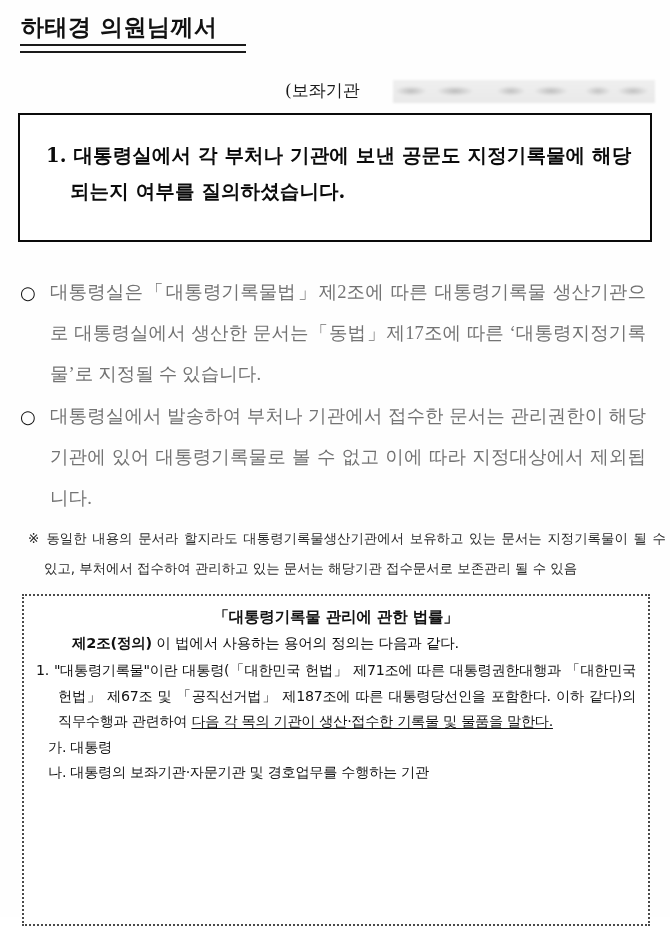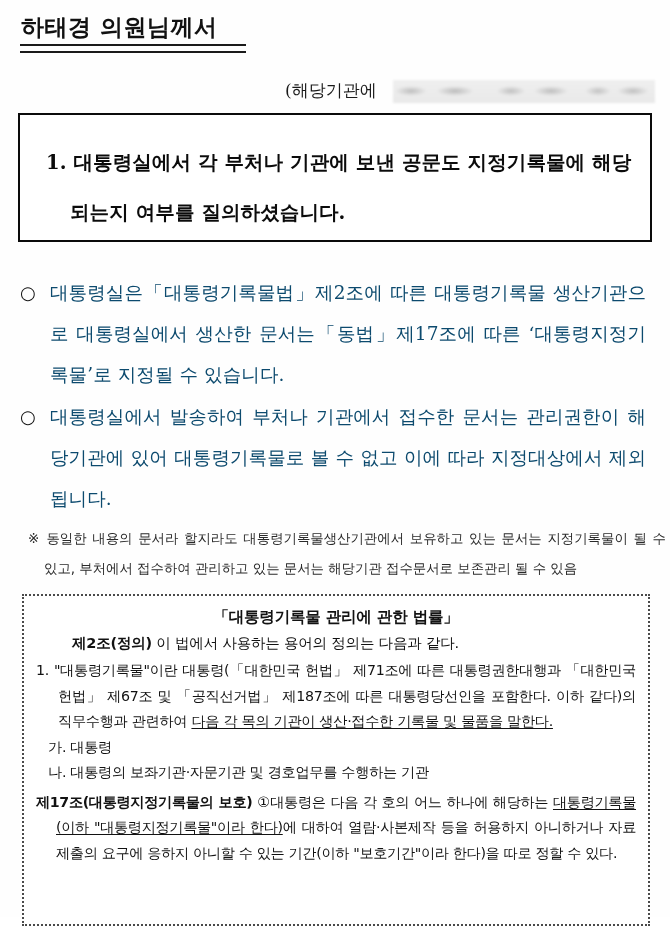--- a/index.html
+++ b/index.html
@@ -83,21 +83,21 @@
     box-sizing: border-box;
     background: #fff;
   }
   .question-text {
     position: absolute;
     left: 26px;
     top: 23px;
     width: 578px;
     font-size: 19.5px;
     font-weight: 700;
-    line-height: 50px;
+    line-height: 36px;
     letter-spacing: 0.1px;
     text-indent: -24px;
     padding-left: 24px;
     color: #0b0b0b;
   }
 
   
   .bullet-block {
     position: absolute;
     width: 626px;
@@ -111,23 +111,24 @@
     flex: 0 0 auto;
     width: 30px;
     font-size: 18px;
     line-height: 41px;
     color: #111;
   }
   .bullet-body {
     flex: 1 1 auto;
     font-size: 18.5px;
     line-height: 41px;
-    color: #0c4a6e;
+    color: #737373;
     text-align: justify;
     letter-spacing: 0.1px;
+    font-family: Liberation Serif, serif;
   }
   #bullet-1 { top: 272px; }
   #bullet-2 { top: 396px; }
 
   
   .note-block {
     position: absolute;
     left: 28px;
     top: 524px;
     width: 622px;
@@ -198,21 +199,21 @@
   .u { text-decoration: underline; text-underline-offset: 2px; }
 </style>
 </head>
 <body>
 
 <div class="page">
 
   <div class="doc-title">하태경 의원님께서</div>
   <div class="title-rule"></div>
 
-  <div class="dept-line">(해당기관에</div>
+  <div class="dept-line">(보좌기관</div>
   <div class="redaction"></div>
 
   <div class="question-box">
     <div class="question-text">1. 대통령실에서 각 부처나 기관에 보낸 공문도 지정기록물에 해당되는지 여부를 질의하셨습니다.</div>
   </div>
 
   <div class="bullet-block" id="bullet-1" style="position:absolute;">
     <div class="bullet-row">
       <span class="bullet-mark">○</span>
       <span class="bullet-body">대통령실은「대통령기록물법」제2조에 따른 대통령기록물 생산기관으로 대통령실에서 생산한 문서는「동법」제17조에 따른 ‘대통령지정기록물’로 지정될 수 있습니다.</span>
@@ -242,18 +243,15 @@
 
     <div class="law-sub">
       <span>가.</span>
       <span>대통령</span>
     </div>
     <div class="law-sub">
       <span>나.</span>
       <span>대통령의 보좌기관·자문기관 및 경호업무를 수행하는 기관</span>
     </div>
 
-    <div class="law-article">
-      <b>제17조(대통령지정기록물의 보호)</b><span> ①대통령은 다음 각 호의 어느 하나에 해당하는 </span><span class="u">대통령기록물(이하 "대통령지정기록물"이라 한다)</span><span>에 대하여 열람·사본제작 등을 허용하지 아니하거나 자료제출의 요구에 응하지 아니할 수 있는 기간(이하 "보호기간"이라 한다)을 따로 정할 수 있다.</span>
-    </div>
   </div>
 
 </div>
 
 </body></html>

